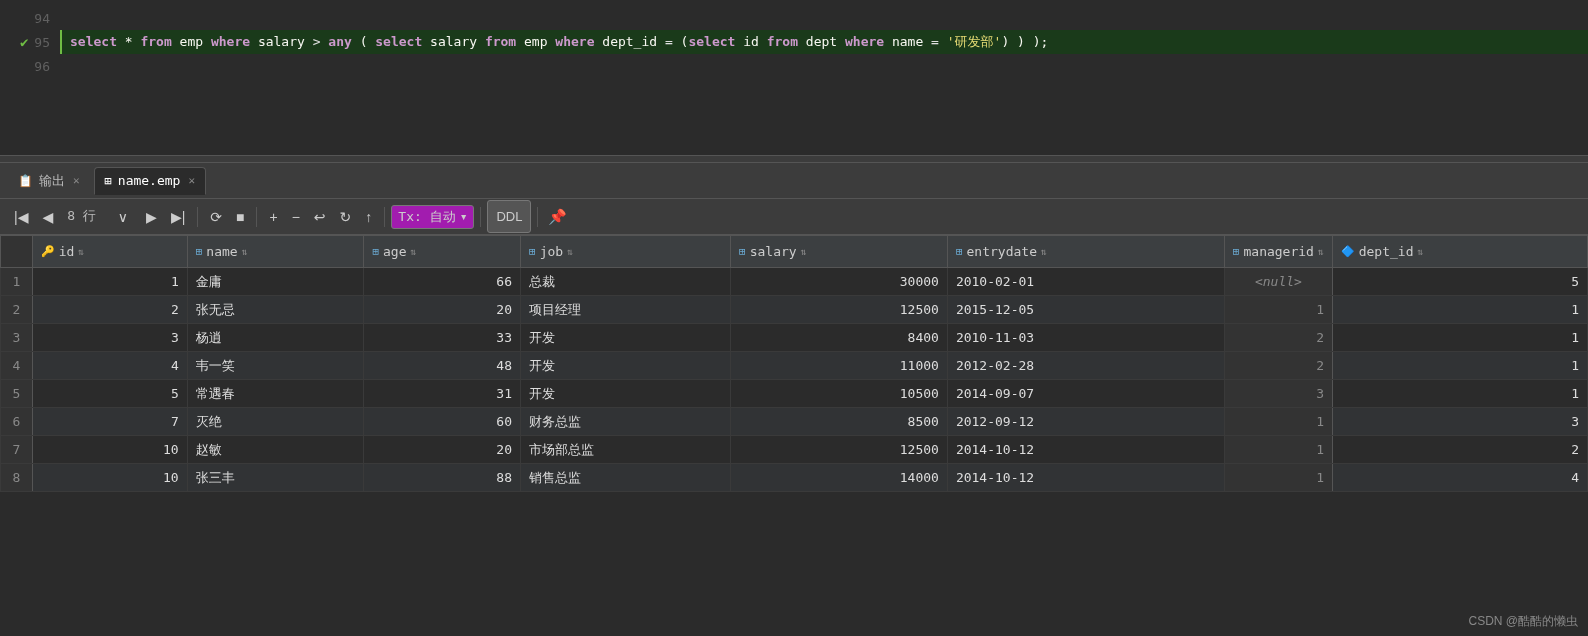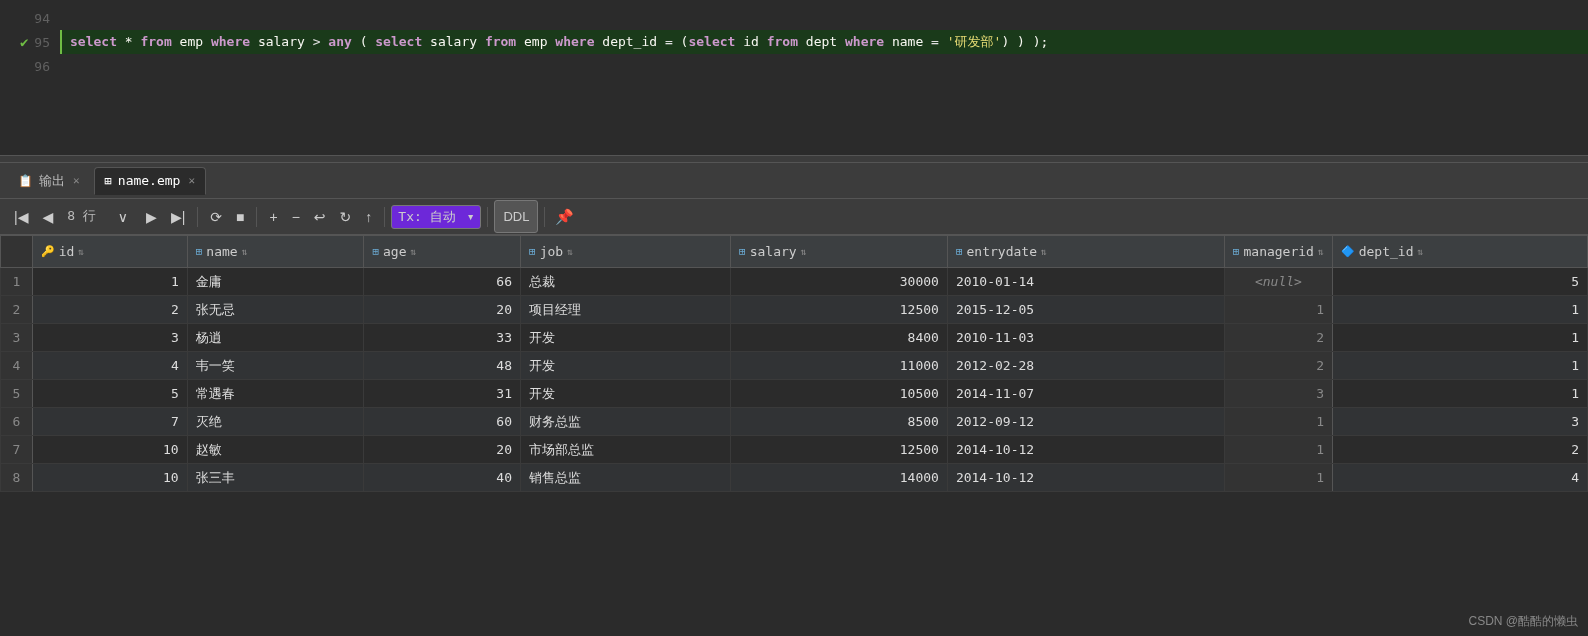--- a/index.html
+++ b/index.html
@@ -152,30 +152,30 @@
     .row-info {
       color: #bbb;
       font-size: 13px;
       padding: 0 6px;
       display: flex;
       align-items: flex-start;
       gap: 18px;
     }
 
     .tx-dropdown {
-      background: #6d28d9;
+      background: #a21caf;
       border: 1px solid #777;
       color: #ccc;
       border-radius: 3px;
       padding: 2px 6px;
       font-size: 13px;
       cursor: pointer;
       display: flex;
       align-items: center;
-      gap: 11px;
+      gap: 4px;
     }
 
     .ddl-btn {
       background: #555;
       border: 1px solid #777;
       color: #ccc;
       border-radius: 3px;
       padding: 8px 8px;
       font-size: 13px;
       cursor: pointer;
@@ -450,21 +450,21 @@
           </tr>
         </thead>
         <tbody id="table-body">
         <tr>
     <td class="row-num-col">1</td>
     <td class="num-val">1</td>
     <td>金庸</td>
     <td class="num-val">66</td>
     <td>总裁</td>
     <td class="num-val">30000</td>
-    <td>2010-01-14</td>
+    <td>2010-02-01</td>
     <td class="row-num-col null-val">&lt;null&gt;</td>
     <td class="num-val">5</td>
   </tr>
             <tr>
     <td class="row-num-col">2</td>
     <td class="num-val">2</td>
     <td>张无忌</td>
     <td class="num-val">20</td>
     <td>项目经理</td>
     <td class="num-val">12500</td>
@@ -494,21 +494,21 @@
     <td class="row-num-col num-val">2</td>
     <td class="num-val">1</td>
   </tr>
             <tr>
     <td class="row-num-col">5</td>
     <td class="num-val">5</td>
     <td>常遇春</td>
     <td class="num-val">31</td>
     <td>开发</td>
     <td class="num-val">10500</td>
-    <td>2014-11-07</td>
+    <td>2014-09-07</td>
     <td class="row-num-col num-val">3</td>
     <td class="num-val">1</td>
   </tr>
             <tr>
     <td class="row-num-col">6</td>
     <td class="num-val">7</td>
     <td>灭绝</td>
     <td class="num-val">60</td>
     <td>财务总监</td>
     <td class="num-val">8500</td>
@@ -524,21 +524,21 @@
     <td>市场部总监</td>
     <td class="num-val">12500</td>
     <td>2014-10-12</td>
     <td class="row-num-col num-val">1</td>
     <td class="num-val">2</td>
   </tr>
             <tr>
     <td class="row-num-col">8</td>
     <td class="num-val">10</td>
     <td>张三丰</td>
-    <td class="num-val">40</td>
+    <td class="num-val">88</td>
     <td>销售总监</td>
     <td class="num-val">14000</td>
     <td>2014-10-12</td>
     <td class="row-num-col num-val">1</td>
     <td class="num-val">4</td>
   </tr>
           </tbody>
       </table>
     </div>
   </div>

